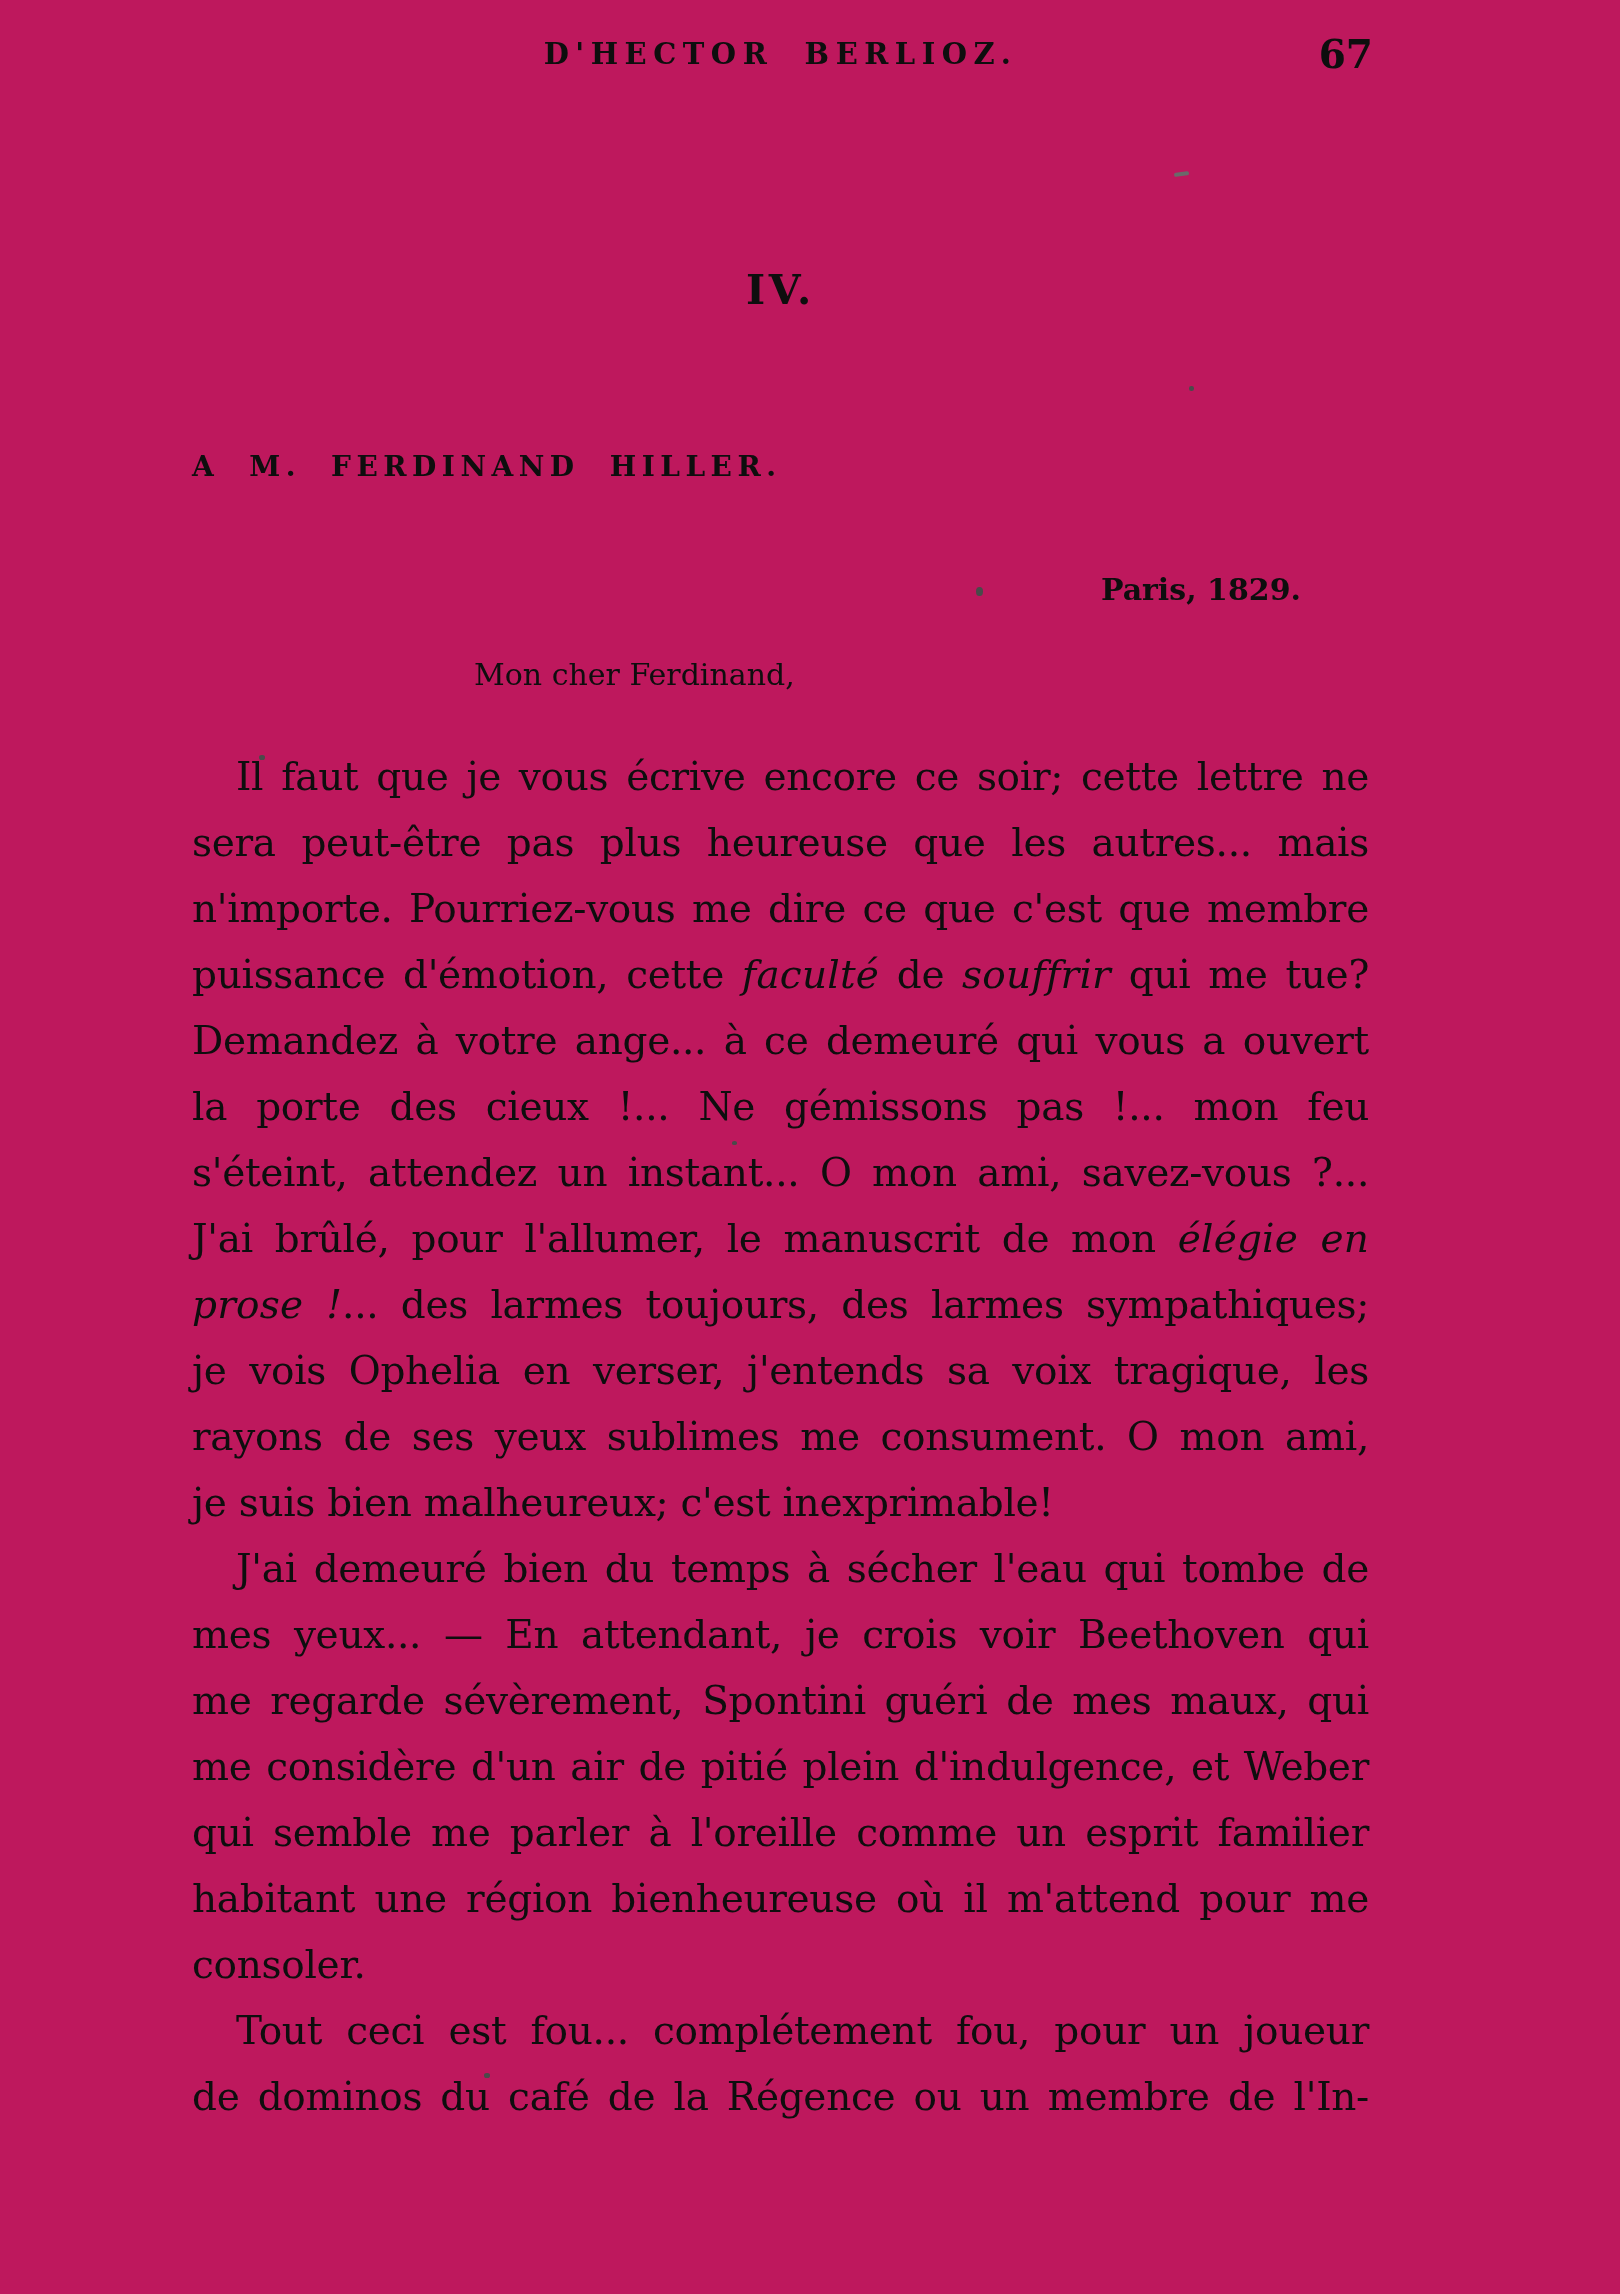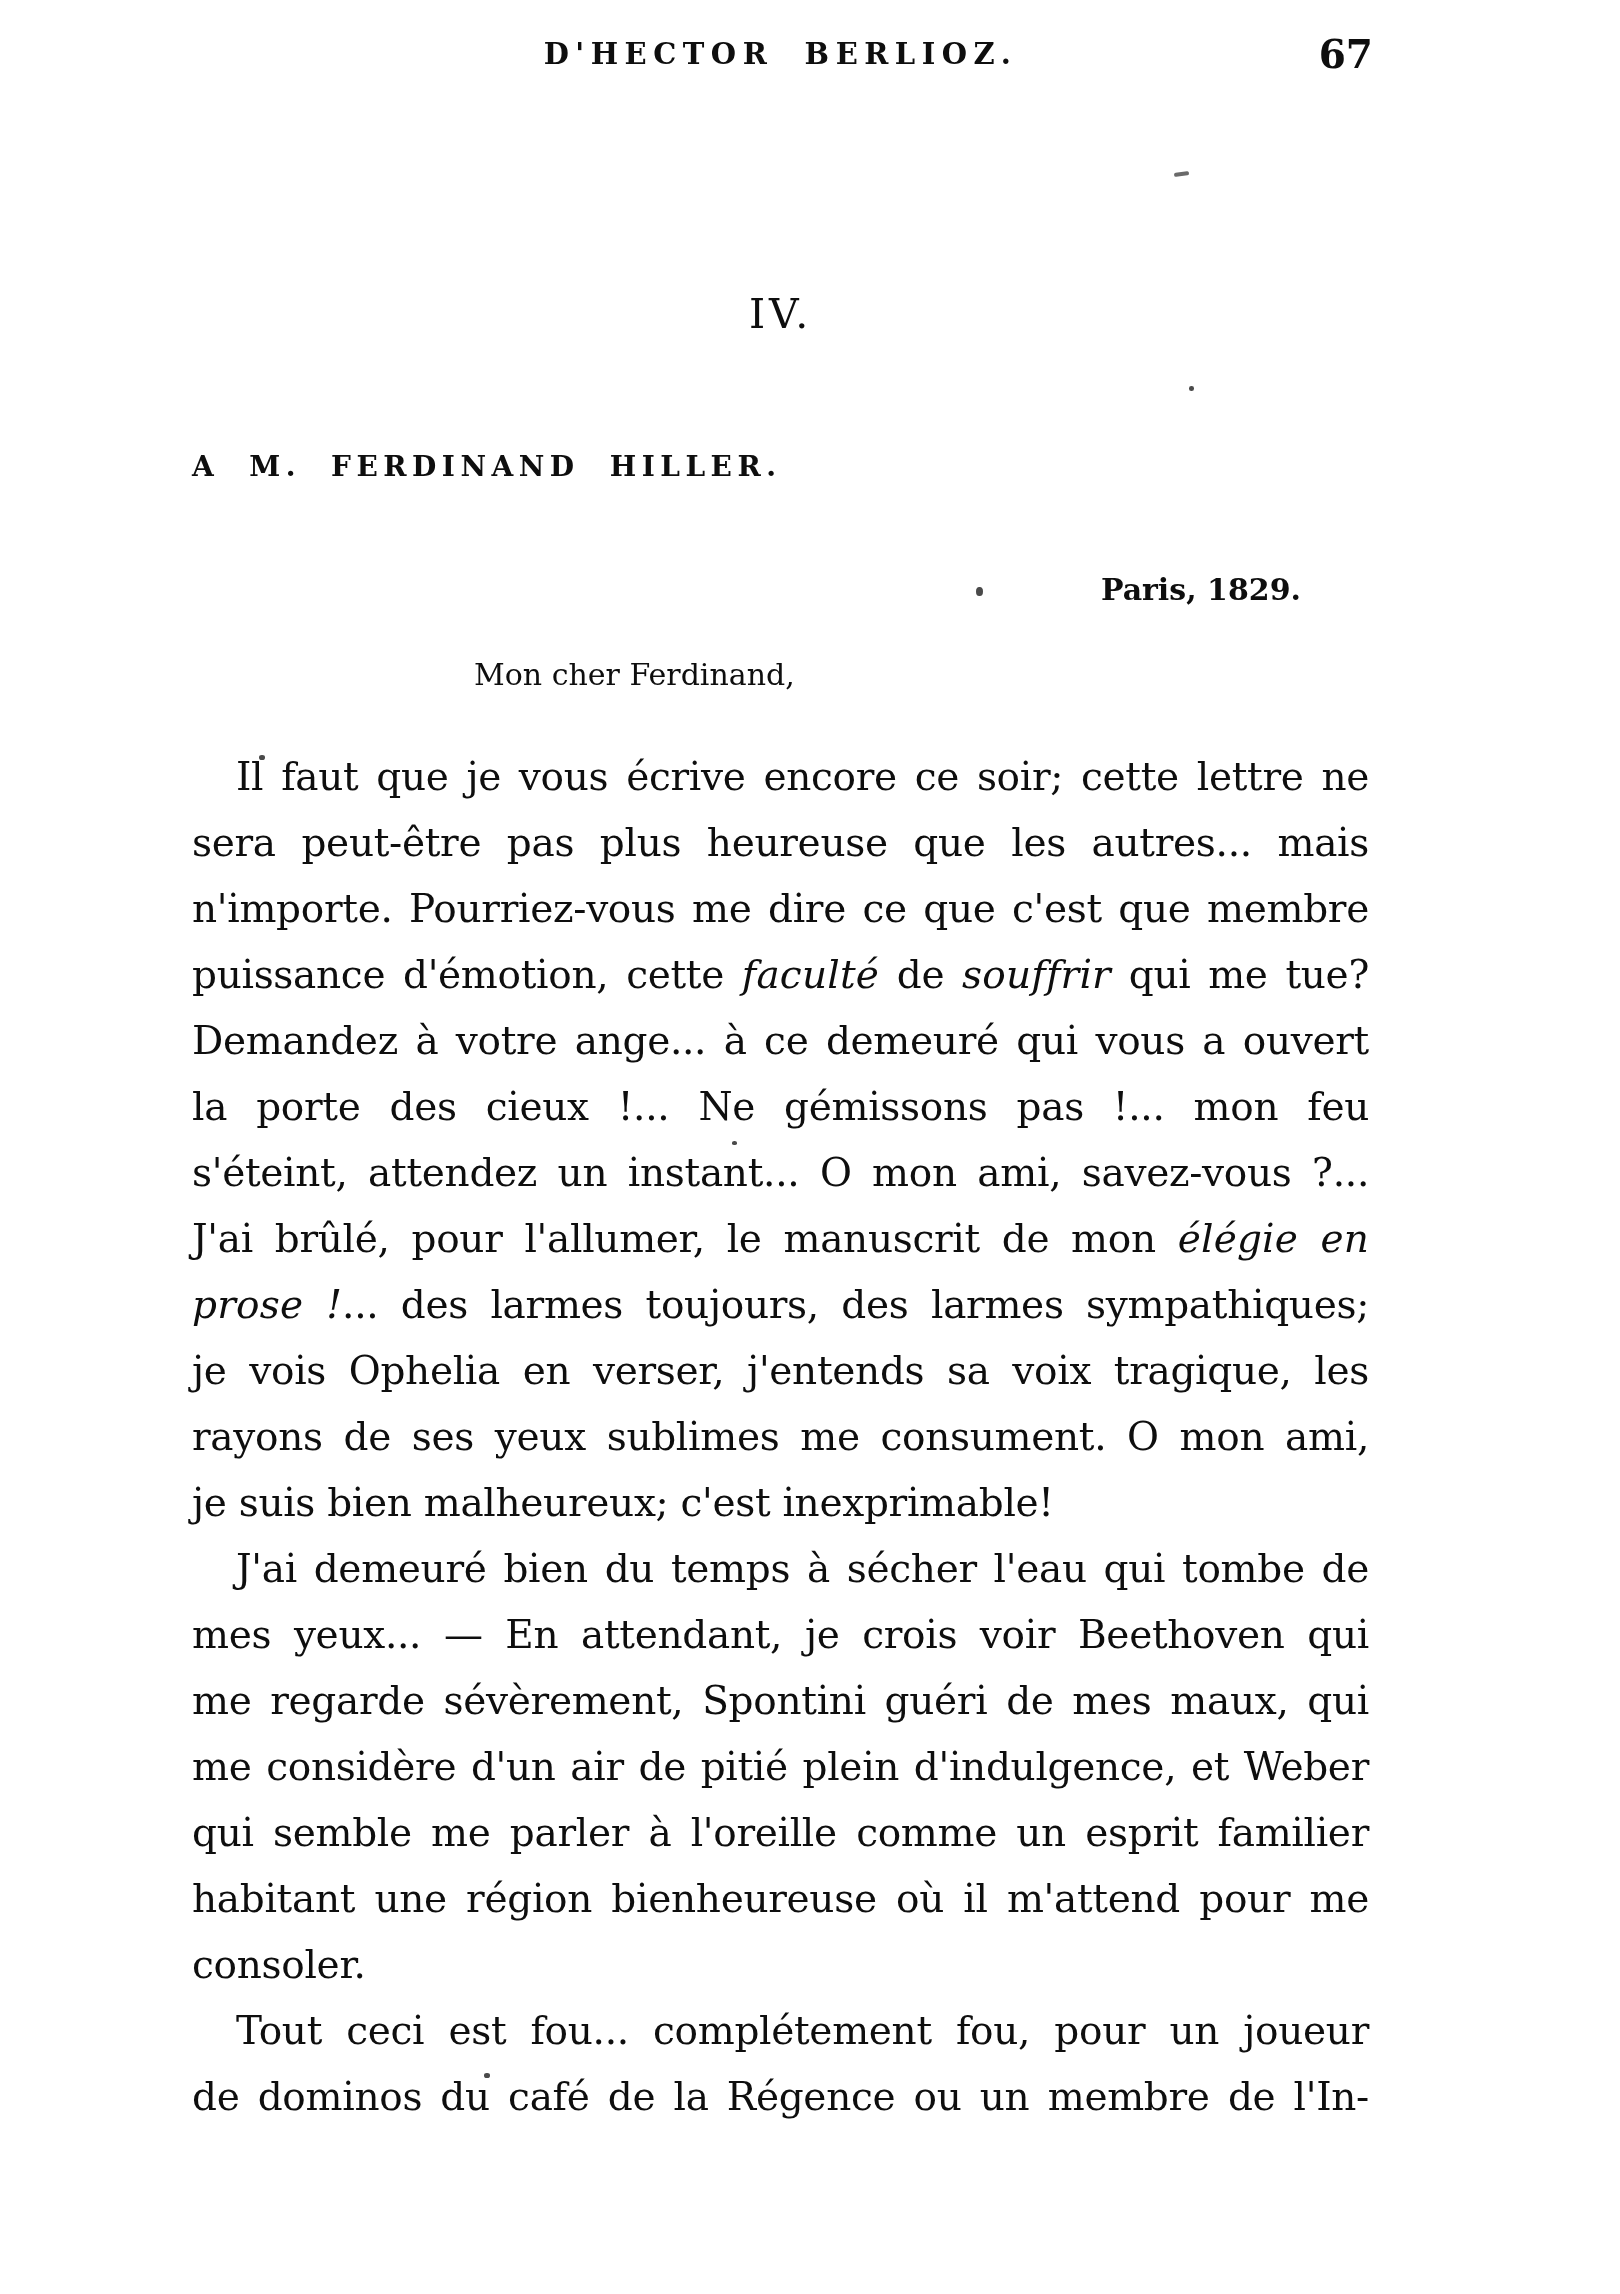--- a/index.html
+++ b/index.html
@@ -1,20 +1,20 @@
 <!DOCTYPE html>
 <html style="font-size:14.8px"><head>
 <meta charset="utf-8">
 <style>
   html, body { margin: 0; padding: 0; background: #e8e8e8; }
   .page {
     position: relative;
     width: 1621px;
     height: 2294px;
-    background: #ffffff;
+    background: #be185d;
     color: #0e0e0e;
     font-family: "DejaVu Serif", "Liberation Serif", serif;
     overflow: hidden;
   }
   .running-head {
     position: absolute;
     top: 37px; left: 192px; width: 1177px;
     text-align: center;
     font-size: 29px; font-weight: 700;
     letter-spacing: 6.5px; word-spacing: 14.8px;
@@ -22,23 +22,22 @@
   .page-number {
     position: absolute;
     top: 31px; left: 1299px; width: 74px;
     text-align: right;
     font-size: 39px; font-weight: 700;
   }
   .section-number {
     position: absolute;
     top: 266px; left: 192px; width: 1177px;
     text-align: center;
-    font-size: 41px; font-weight: 400;
+    font-size: 41px; font-weight: 700;
     letter-spacing: 3.7px;
-    margin-top: 24px;
   }
   .recipient {
     position: absolute;
     top: 450px; left: 192px; width: 1177px;
     font-size: 28px; font-weight: 700;
     letter-spacing: 5.5px; word-spacing: 14.8px;
   }
   .dateline {
     position: absolute;
     top: 572px; left: 192px; width: 1177px;

